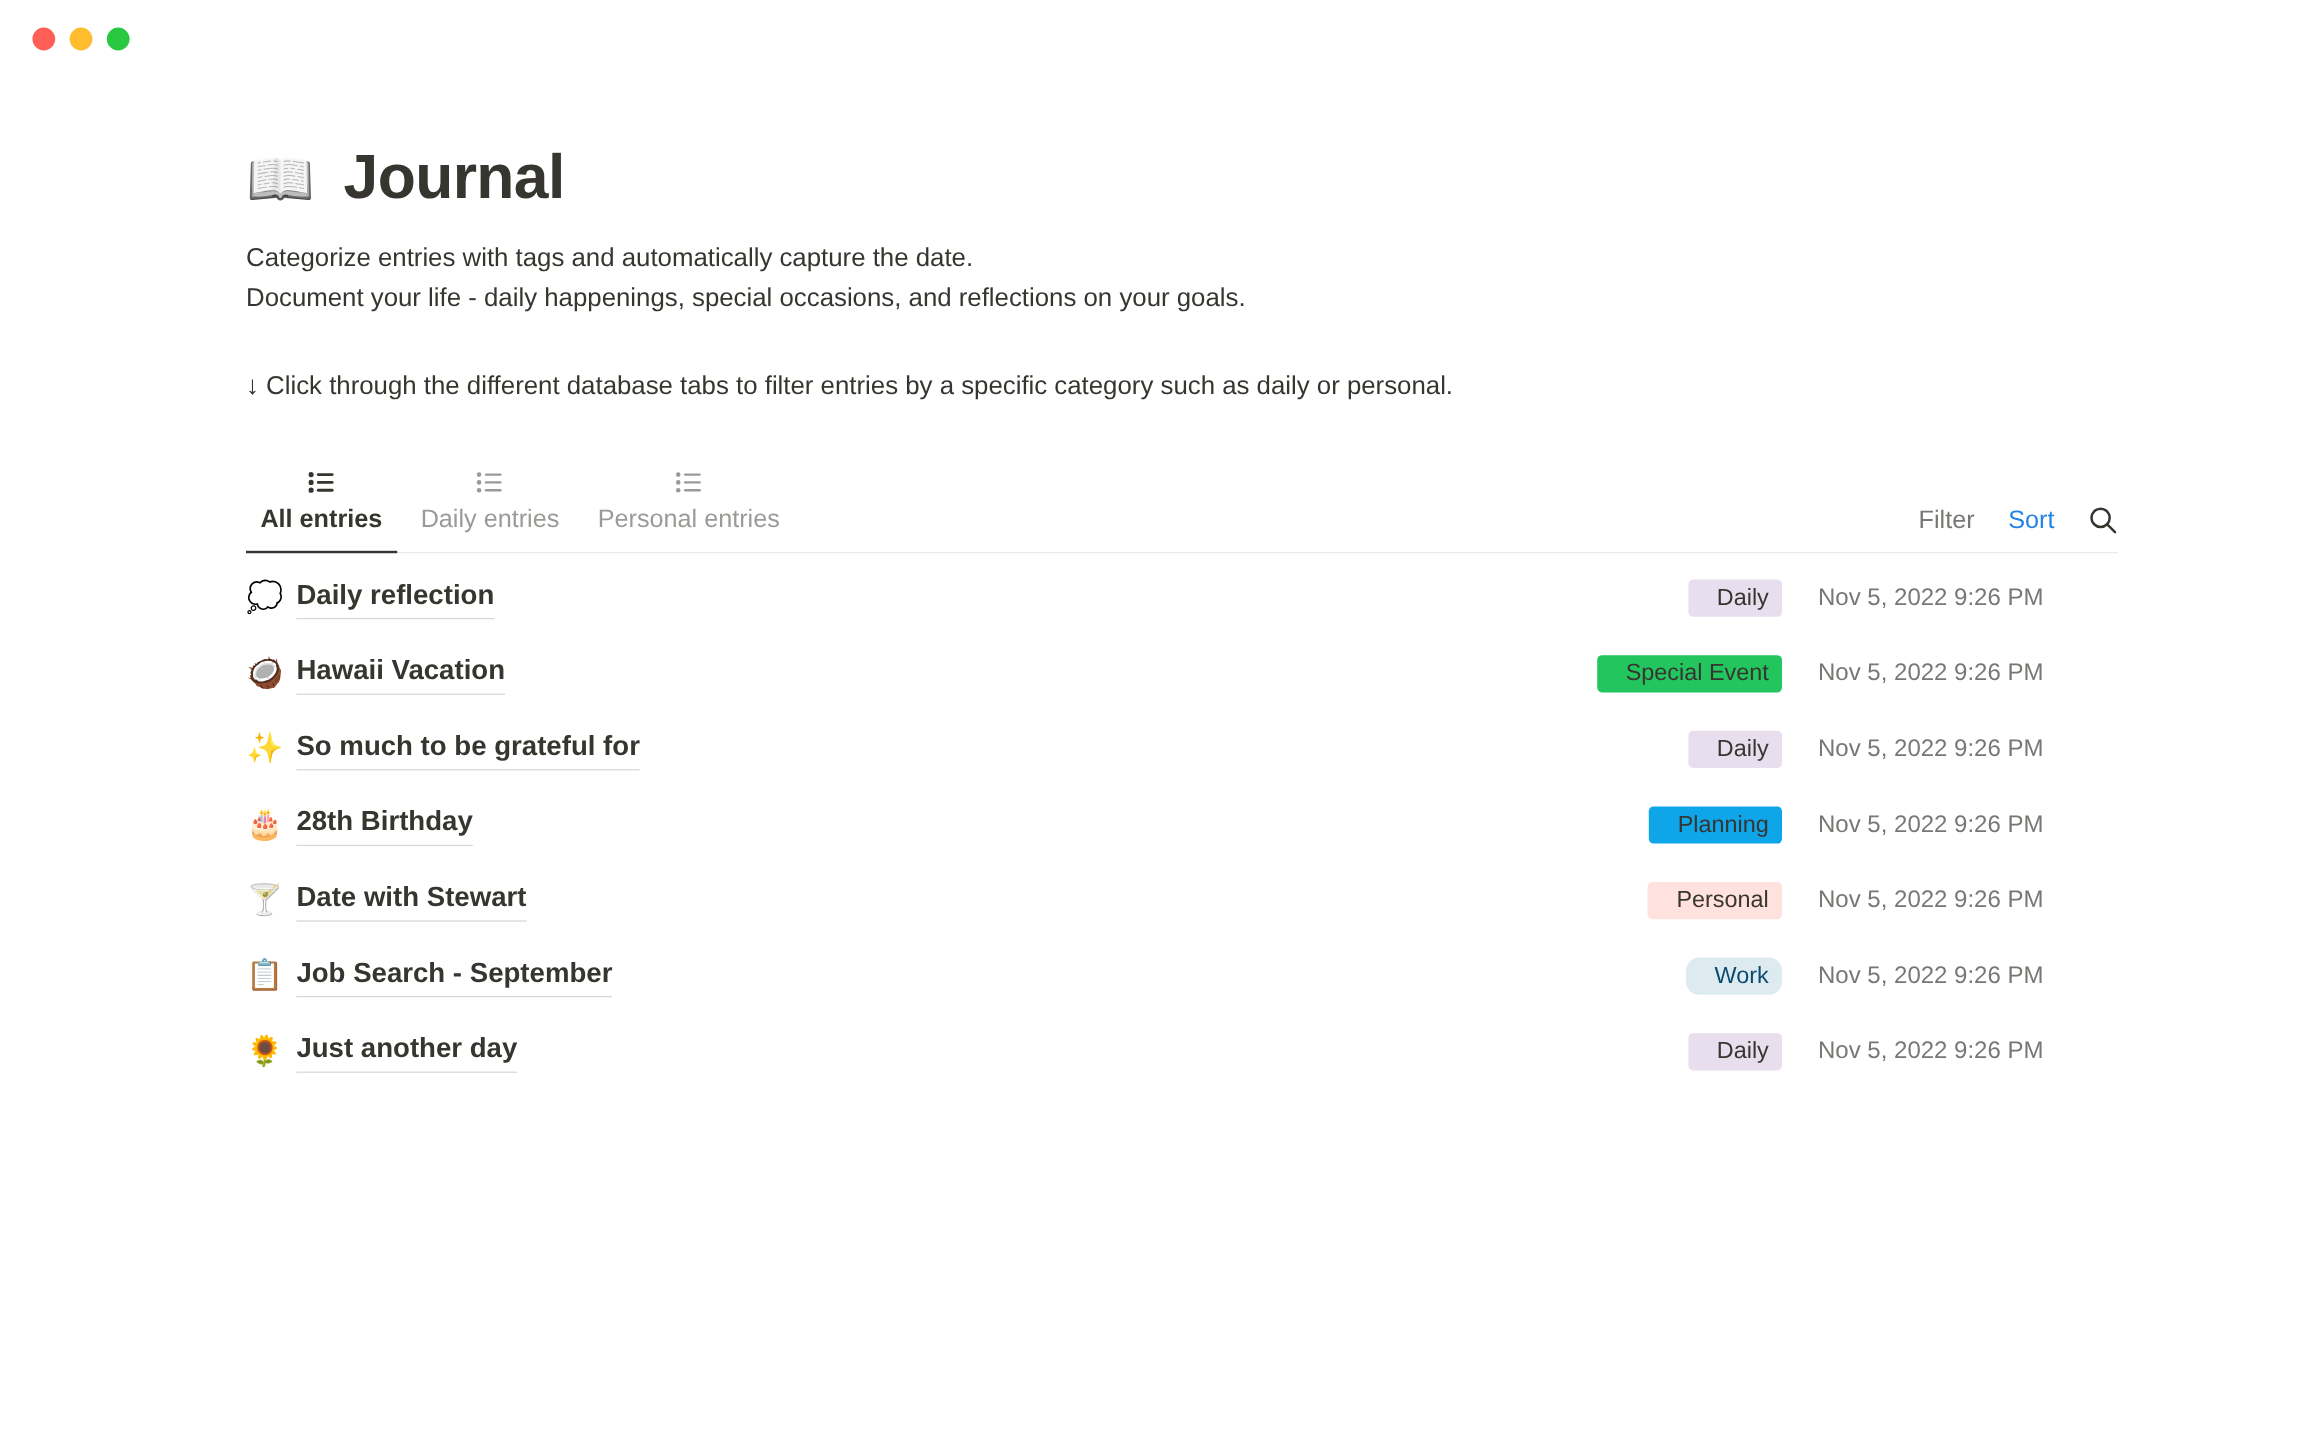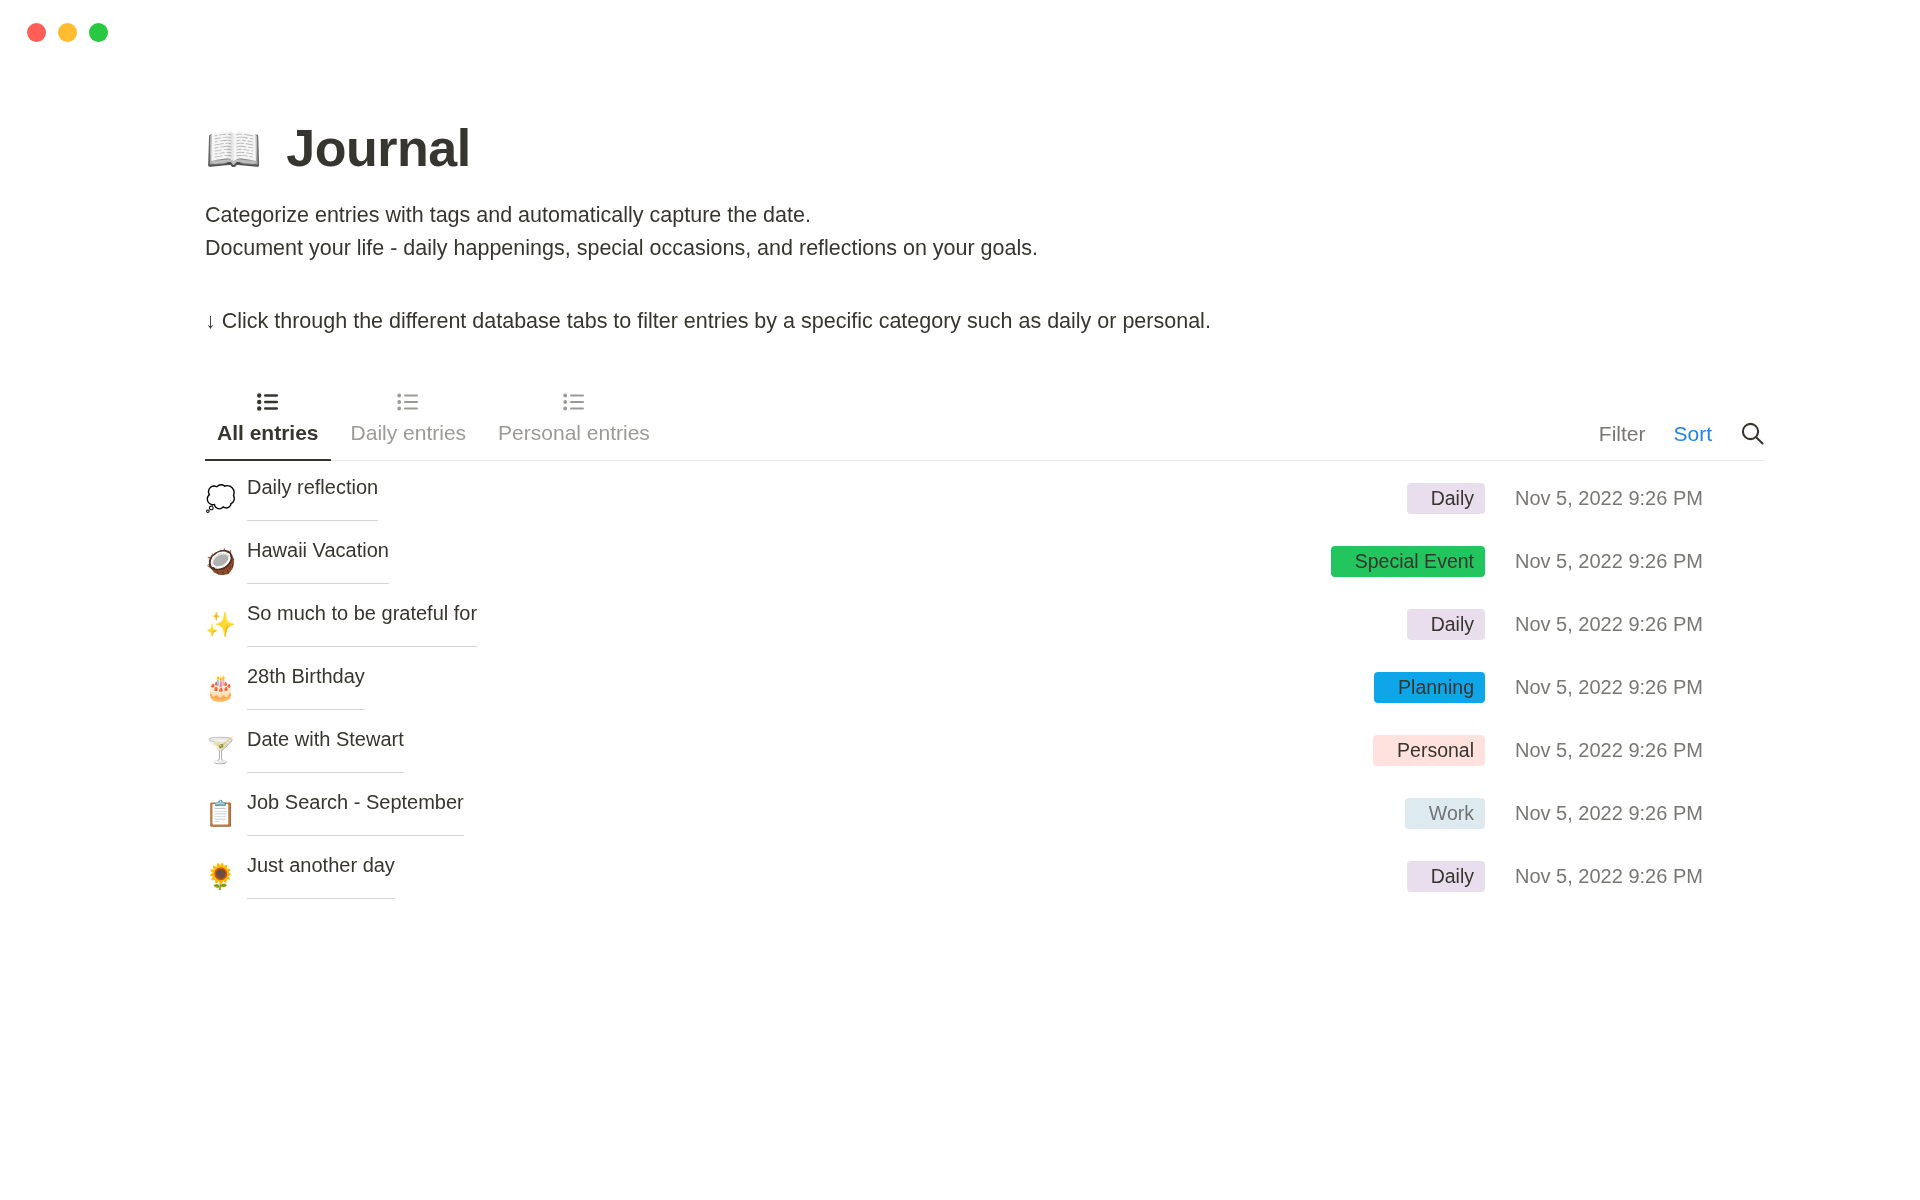--- a/index.html
+++ b/index.html
@@ -117,25 +117,25 @@
     height: 63px;
     position: relative;
   }
   .row-emoji {
     width: 42px;
     font-size: 25px;
     line-height: 1;
     flex: none;
   }
   .row-title {
-    font-size: 20px;
-    color: #37352f;
-    font-weight: normal;
+    font-size: 23px;
+    color: #37352f;
+    font-weight: bold;
     border-bottom: 1.5px solid #d6d5d2;
-    padding-bottom: 21px;
+    padding-bottom: 6px;
     cursor: pointer;
     white-space: nowrap;
   }
   .row-spacer { flex: 1 1 auto; }
   .tag-cell {
     width: 230px;
     flex: none;
     display: flex;
     justify-content: flex-end;
     padding-right: 30px;
@@ -288,21 +288,21 @@
         <span class="tag" style="background:#ffe2dd;color:#37352f;">Personal</span>
       </div>
       <div class="date-cell">Nov 5, 2022 9:26 PM</div>
     </div>
 
     <div class="row">
       <div class="row-emoji">📋</div>
       <div class="row-title">Job Search - September</div>
       <div class="row-spacer"></div>
       <div class="tag-cell">
-        <span class="tag" style="background:#ddebf1;color:#737373;">Work</span>
+        <span class="tag" style="background:#ddebf1;color:#0c4a6e;border-radius:11px;">Work</span>
       </div>
       <div class="date-cell">Nov 5, 2022 9:26 PM</div>
     </div>
 
     <div class="row">
       <div class="row-emoji">🌻</div>
       <div class="row-title">Just another day</div>
       <div class="row-spacer"></div>
       <div class="tag-cell">
         <span class="tag" style="background:#e8deee;color:#37352f;">Daily</span>

